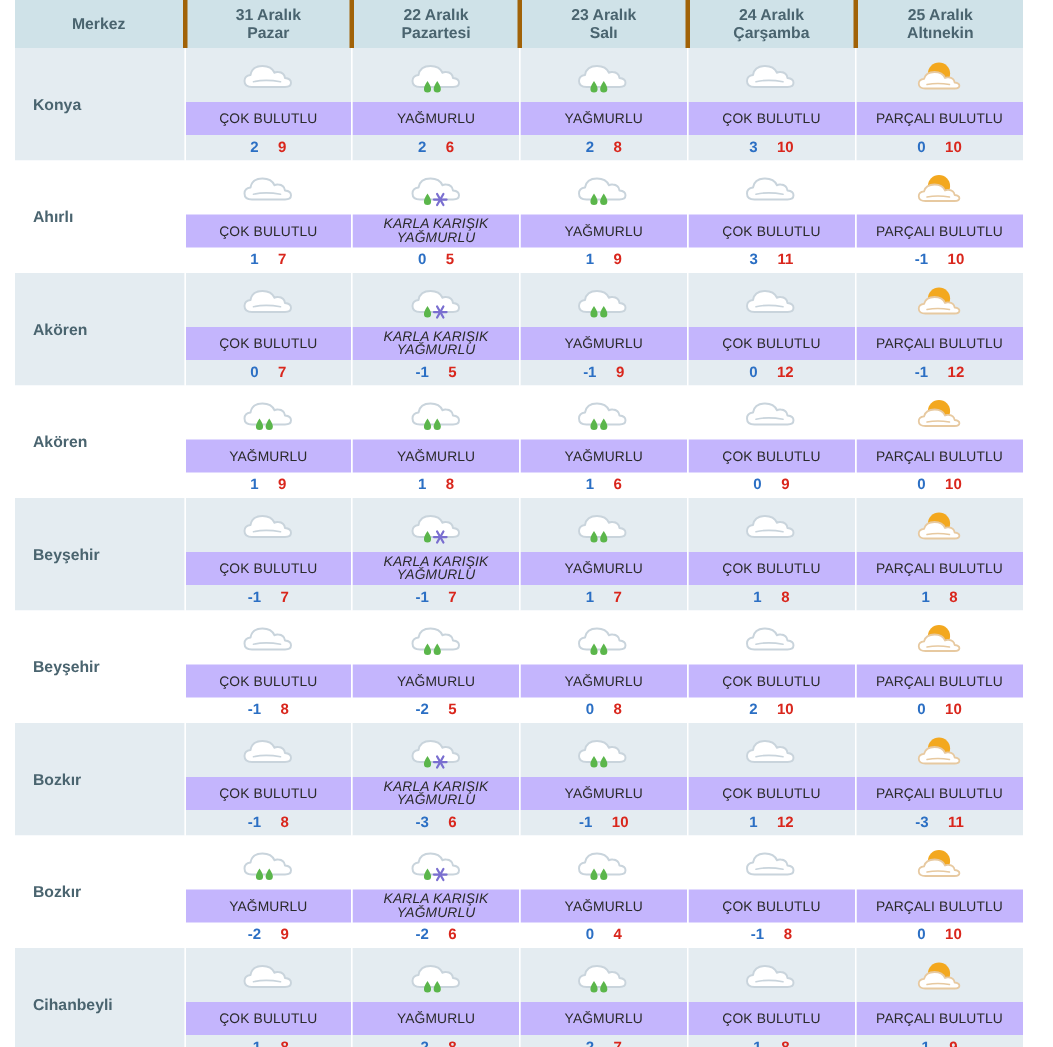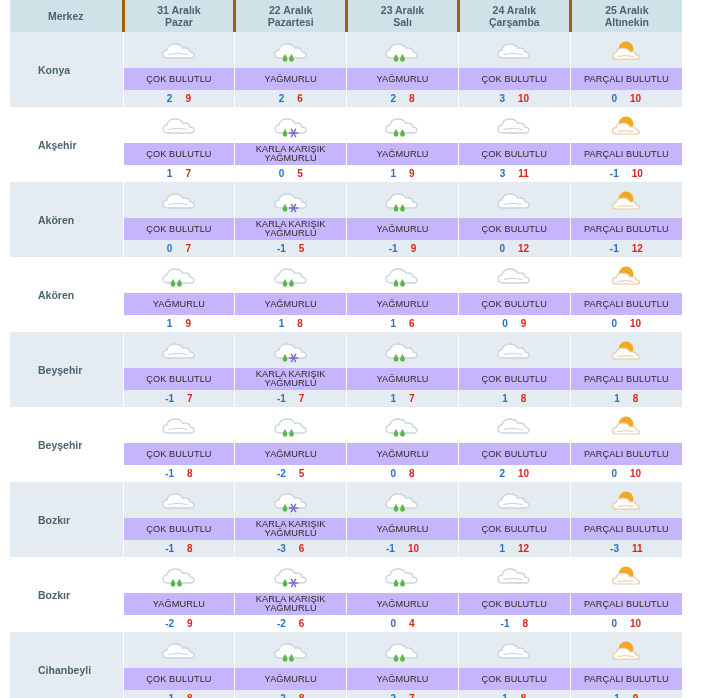--- a/index.html
+++ b/index.html
@@ -43,21 +43,21 @@
   thead th .d2 { display: block; }
 
   col.city { width: 113px; }
   col.day  { width: 111.8px; }
 
   
   td.city {
     font-size: 10.5px;
     font-weight: bold;
     color: #4a646f;
-    padding-left: 28px;
+    padding-left: 12px;
     vertical-align: middle;
     border-right: 1px solid #ffffff;
   }
 
   td.daycell {
     padding: 0;
     vertical-align: top;
     border-right: 1px solid #ffffff;
   }
   td.daycell:last-child { border-right: none; }
@@ -76,21 +76,21 @@
     height: 22px;
     display: flex;
     align-items: center;
     justify-content: center;
     text-align: center;
     font-size: 9.2px;
     color: #2b2b2b;
     line-height: 10px;
     letter-spacing: 0.1px;
   }
-  .cond-strip.two-line { line-height: 9.5px; }
+  .cond-strip.two-line { line-height: 9.5px; font-style: italic; }
   .temp-strip {
     height: 17px;
     display: flex;
     align-items: center;
     justify-content: center;
     gap: 13px;
     font-size: 10px;
     font-weight: bold;
   }
   .tmin { color: #2b6fc4; }
@@ -204,21 +204,21 @@
               </svg>
             </div>
             <div class="cond-strip">PARÇALI BULUTLU</div>
             <div class="temp-strip">
               <span class="tmin">0</span>
               <span class="tmax">10</span>
             </div>
           </td>
         </tr>
         <tr class="even">
-          <td class="city">Akşehir</td>
+          <td class="city">Ahırlı</td>
           <td class="daycell">
             <div class="icon-strip">
               <svg class="wicon" width="38" height="30" viewBox="0 0 38 30">
                 <path d="M8 23 Q3 23 3 19 Q3 15.5 7 15 Q8 9 15 9 Q21 9 23 13.5 Q24 12.8 25.5 13 Q29.5 13.2 30 17 Q34 17.4 34 20.2 Q34 23 30 23 Z" fill="#ffffff" stroke="#c9d4dc" stroke-width="1.3" stroke-linejoin="round"></path>
                 <path d="M9 19.5 Q17 17.6 27 19.5" stroke="#c9d4dc" stroke-width="1.1" fill="none" stroke-linecap="round"></path>
               </svg>
             </div>
             <div class="cond-strip">ÇOK BULUTLU</div>
             <div class="temp-strip">
               <span class="tmin">1</span>

